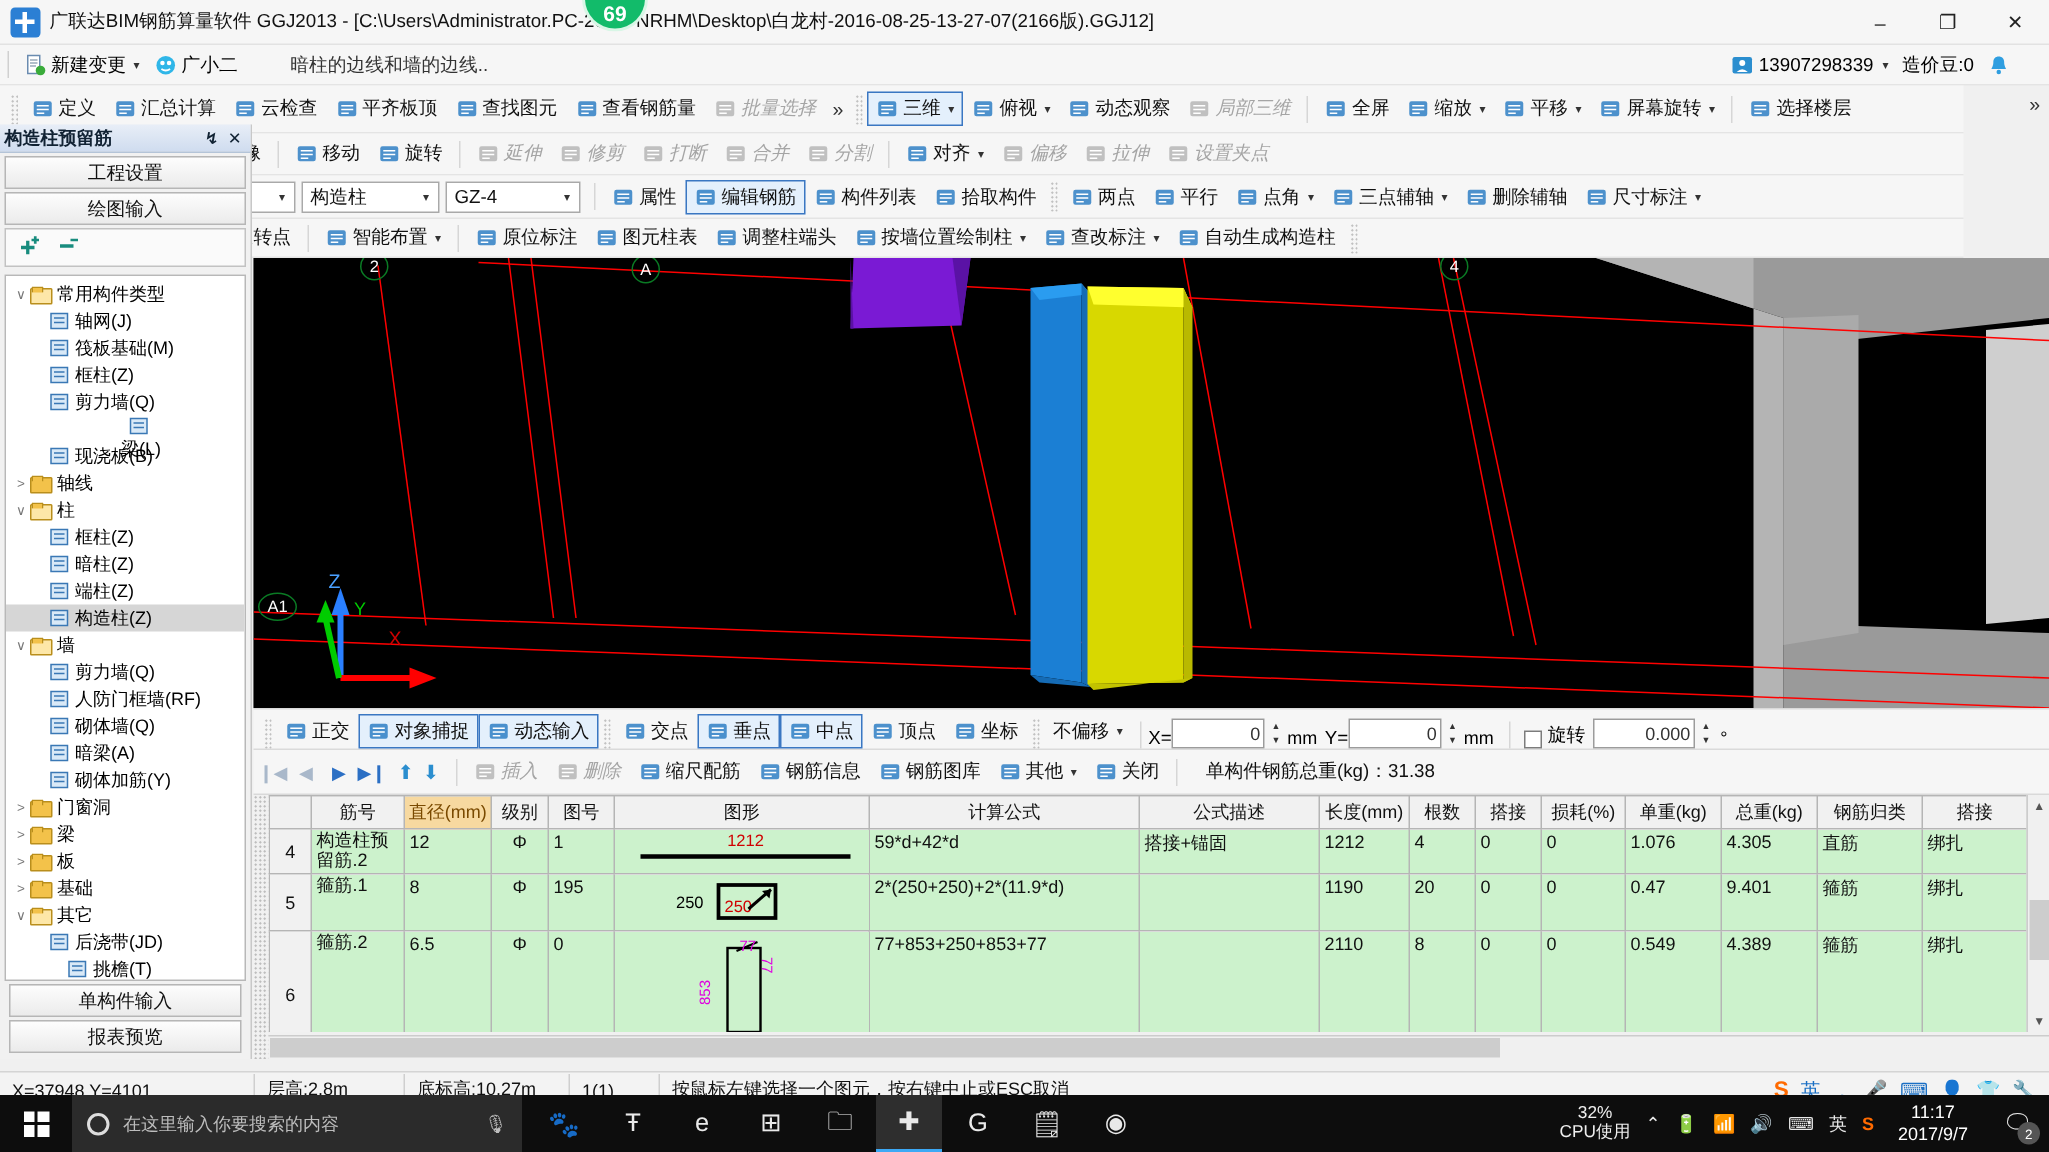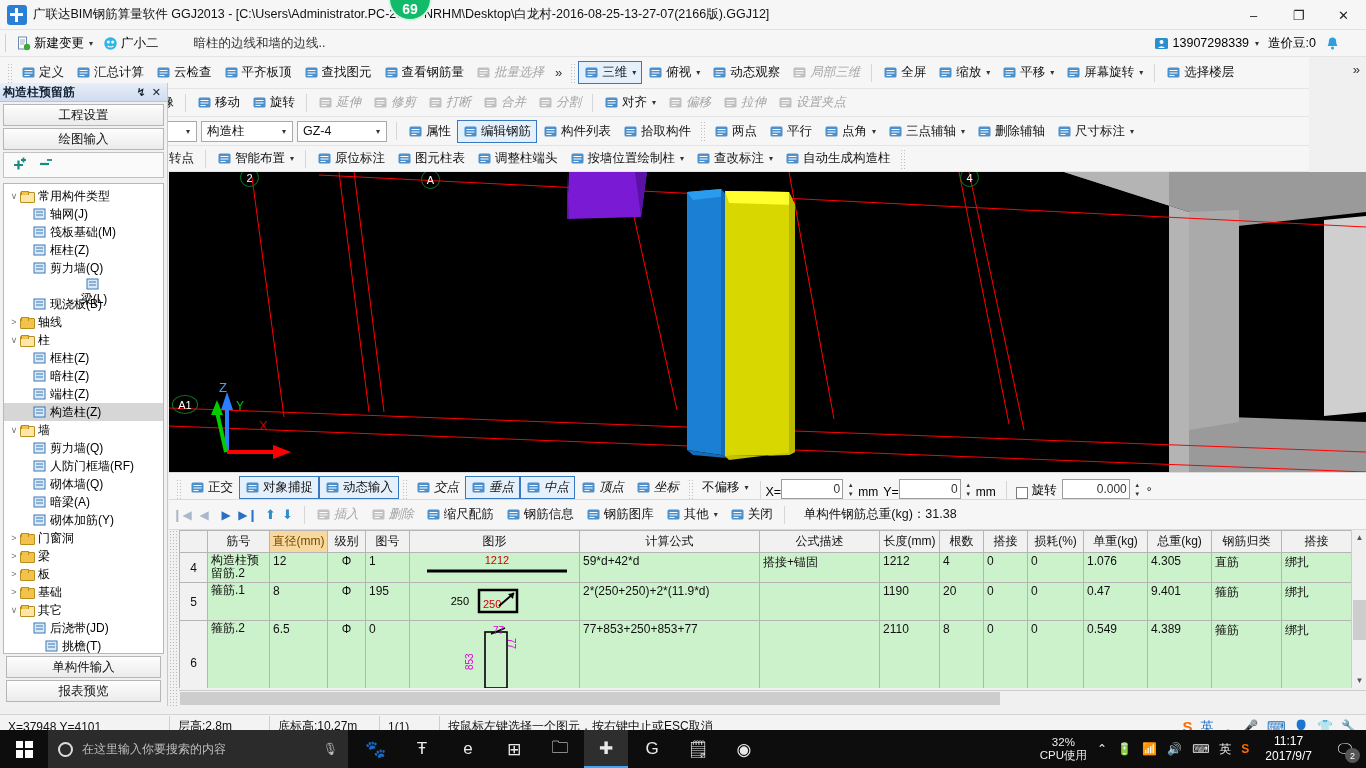--- a/index.html
+++ b/index.html
@@ -1008,21 +1008,21 @@
         </div>
         <div class="tbtn active">
           <span class="mini-ic"><svg width="15" height="15" viewBox="0 0 15 15">
               <rect x="1.5" y="2.5" width="12" height="10" rx="1.5" fill="#2f7fc4" opacity="0.85"></rect>
               <path d="M3.5 5.5h8M3.5 8h8M3.5 10.5h5" stroke="#fff" stroke-width="1.1"></path>
             </svg></span>
           <span>动态输入</span>
         </div>
       </div>
     <div class="grip"></div>
-    <div id="snap-points" style="display:flex;align-items:center;font-style:italic;">
+    <div id="snap-points" style="display:flex;align-items:center;">
         <div class="tbtn">
           <span class="mini-ic"><svg width="15" height="15" viewBox="0 0 15 15">
               <rect x="1.5" y="2.5" width="12" height="10" rx="1.5" fill="#2f7fc4" opacity="0.85"></rect>
               <path d="M3.5 5.5h8M3.5 8h8M3.5 10.5h5" stroke="#fff" stroke-width="1.1"></path>
             </svg></span>
           <span>交点</span>
         </div>
         <div class="tbtn active">
           <span class="mini-ic"><svg width="15" height="15" viewBox="0 0 15 15">
               <rect x="1.5" y="2.5" width="12" height="10" rx="1.5" fill="#2f7fc4" opacity="0.85"></rect>

